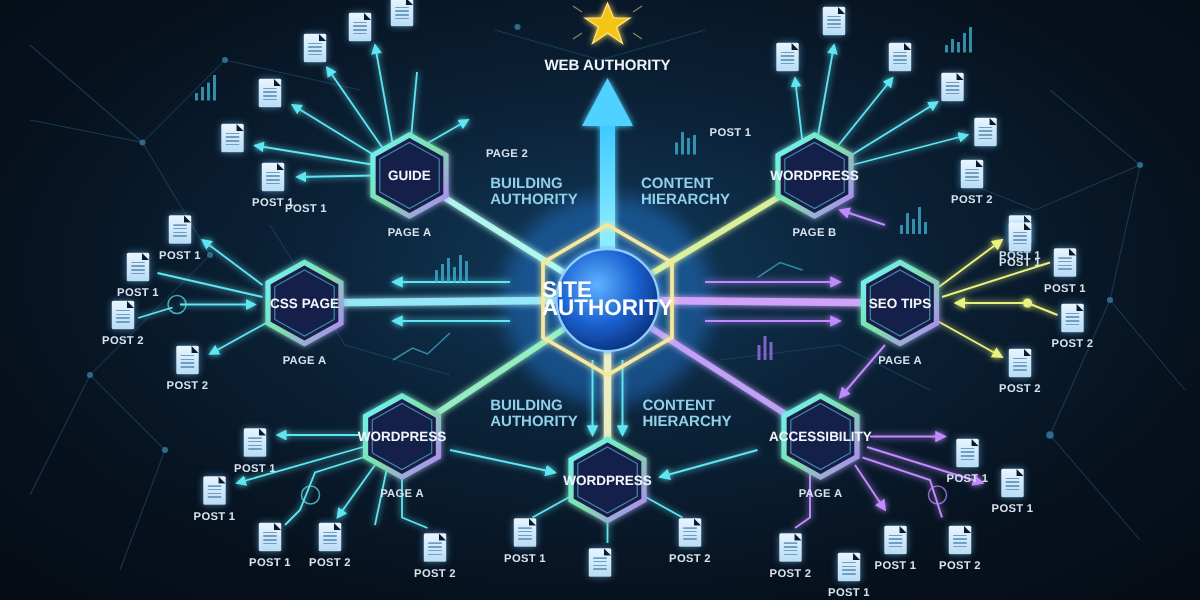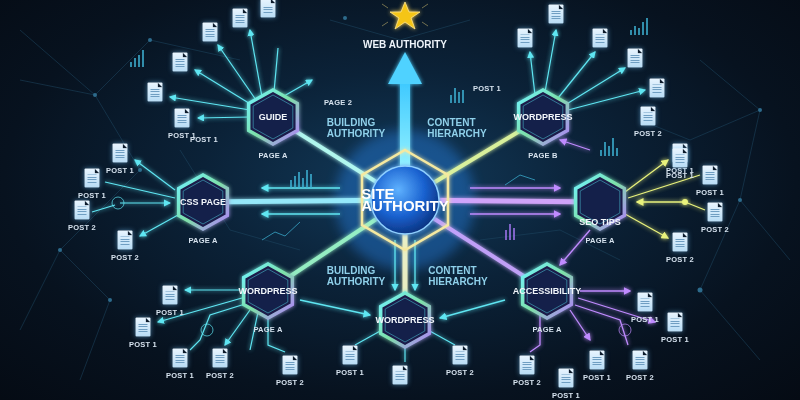--- a/index.html
+++ b/index.html
@@ -333,21 +333,21 @@
     <div>HIERARCHY</div>
   </div>
 
   <div id="hublabels">
       <div class="lbl hexlbl" style="left: 273px; top: 117px;">GUIDE</div>
       <div class="lbl small" style="left: 273px; top: 155px;">PAGE A</div>
       <div class="lbl hexlbl" style="left: 543px; top: 117px;">WORDPRESS</div>
       <div class="lbl small" style="left: 543px; top: 155px;">PAGE B</div>
       <div class="lbl hexlbl" style="left: 203px; top: 202px;">CSS PAGE</div>
       <div class="lbl small" style="left: 203px; top: 240px;">PAGE A</div>
-      <div class="lbl hexlbl" style="left: 600px; top: 202px; margin-top: 20px;">SEO TIPS</div>
+      <div class="lbl hexlbl" style="left: 600px; top: 202px;">SEO TIPS</div>
       <div class="lbl small" style="left: 600px; top: 240px;">PAGE A</div>
       <div class="lbl hexlbl" style="left: 268px; top: 291px;">WORDPRESS</div>
       <div class="lbl small" style="left: 268px; top: 329px;">PAGE A</div>
       <div class="lbl hexlbl" style="left: 405px; top: 320px;">WORDPRESS</div>
       <div class="lbl hexlbl" style="left: 547px; top: 291px;">ACCESSIBILITY</div>
       <div class="lbl small" style="left: 547px; top: 329px;">PAGE A</div>
     </div>
   <div id="extralabels">
       <div class="lbl small" style="left: 327px; top: 102px; margin-left: 11px;">PAGE 2</div>
       <div class="lbl small" style="left: 487px; top: 88px;">POST 1</div>

